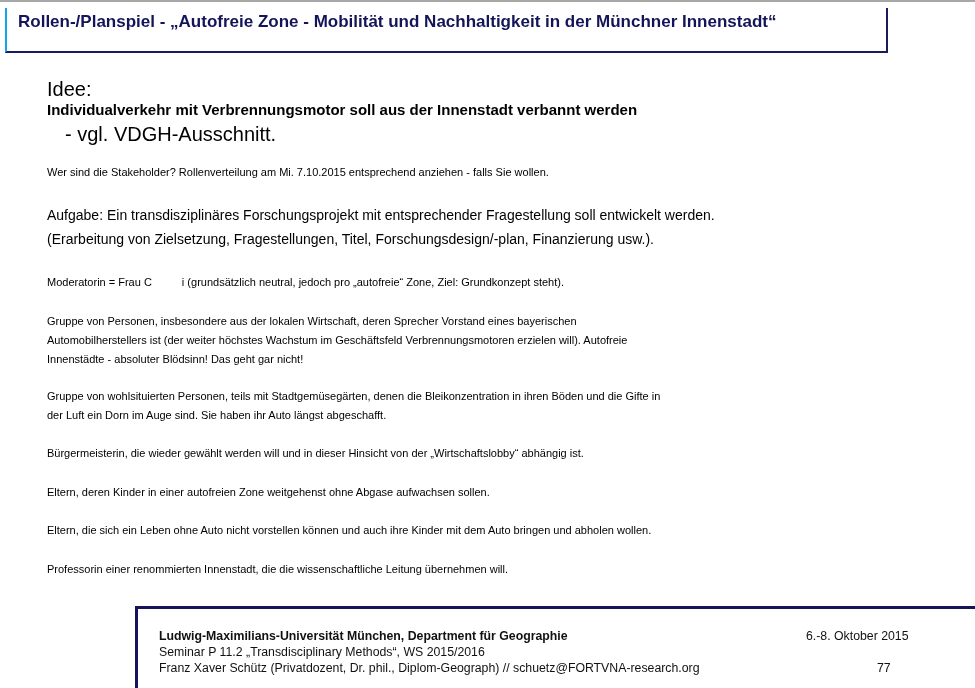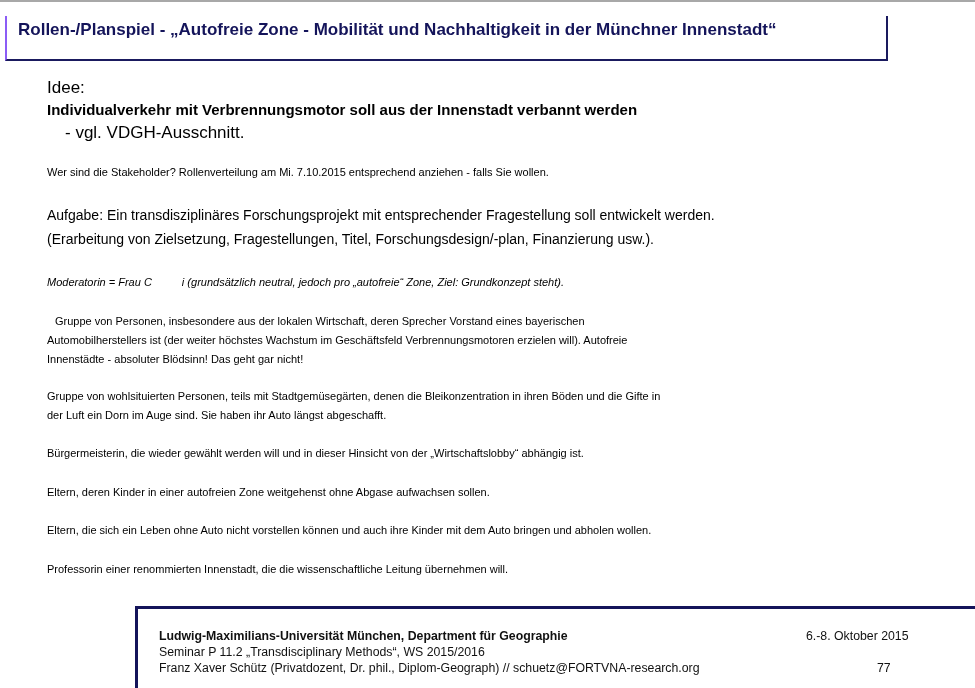--- a/index.html
+++ b/index.html
@@ -16,23 +16,23 @@
       color: #000000;
     }
     .top-rule {
       position: absolute;
       left: 0; top: 0;
       width: 975px; height: 2px;
       background: #a8a8a8;
     }
     .header-box {
       position: absolute;
-      left: 5px; top: 16px;
+      left: 5px; top: 8px;
       width: 879px; height: 43px;
-      border-left: 2px solid #8b5cf6;
+      border-left: 2px solid #0ea5e9;
       border-right: 2px solid #1a1a5e;
       border-bottom: 2px solid #1a1a5e;
       border-top: none;
       box-sizing: content-box;
     }
     .header-title {
       position: absolute;
       left: 11px; top: 4px;
       font-size: 17px;
       font-weight: bold;
@@ -43,21 +43,21 @@
     .content {
       position: absolute;
       left: 47px; top: 0;
       width: 920px;
     }
     .t {
       position: absolute;
       left: 0;
       white-space: nowrap;
     }
-    .big { font-size: 17px; }
+    .big { font-size: 20px; }
     .big-bold { font-size: 15px; font-weight: bold; }
     .med { font-size: 14px; }
     .small { font-size: 11px; }
     .redact {
       display: inline-block;
       width: 30px;
       height: 14px;
       background: #ffffff;
       vertical-align: middle;
     }
@@ -88,26 +88,26 @@
 <div class="content">
   <div class="t big" style="top:78px;">Idee:</div>
   <div class="t big-bold" style="top:101px;">Individualverkehr mit Verbrennungsmotor soll aus der Innenstadt verbannt werden</div>
   <div class="t big" style="top:123px; left:-3px;margin-left:21px;"> - vgl. VDGH-Ausschnitt.</div>
 
   <div class="t small" style="top:166px;">Wer sind die Stakeholder? Rollenverteilung am Mi. 7.10.2015 entsprechend anziehen - falls Sie wollen.</div>
 
   <div class="t med" style="top:207px;">Aufgabe: Ein transdisziplinäres Forschungsprojekt mit entsprechender Fragestellung soll entwickelt werden.</div>
   <div class="t med" style="top:231px;">(Erarbeitung von Zielsetzung, Fragestellungen, Titel, Forschungsdesign/-plan, Finanzierung usw.).</div>
 
-  <div class="t small" style="top:276px;font-style:italic;">
+  <div class="t small" style="top:276px;">
     <span>Moderatorin = Frau C</span><span class="redact"></span><span>i (grundsätzlich neutral, jedoch pro „autofreie“ Zone, Ziel: Grundkonzept steht).</span>
   </div>
 
   <div>
-    <div class="t small" style="top:315px;margin-left:8px;">Gruppe von Personen, insbesondere aus der lokalen Wirtschaft, deren Sprecher Vorstand eines bayerischen</div>
+    <div class="t small" style="top:315px;">Gruppe von Personen, insbesondere aus der lokalen Wirtschaft, deren Sprecher Vorstand eines bayerischen</div>
     <div class="t small" style="top:334px;">Automobilherstellers ist (der weiter höchstes Wachstum im Geschäftsfeld Verbrennungsmotoren erzielen will). Autofreie</div>
     <div class="t small" style="top:353px;">Innenstädte - absoluter Blödsinn! Das geht gar nicht!</div>
   </div>
 
   <div>
     <div class="t small" style="top:390px;">Gruppe von wohlsituierten Personen, teils mit Stadtgemüsegärten, denen die Bleikonzentration in ihren Böden und die Gifte in</div>
     <div class="t small" style="top:409px;">der Luft ein Dorn im Auge sind. Sie haben ihr Auto längst abgeschafft.</div>
   </div>
 
   <div class="t small" style="top:447px;">Bürgermeisterin, die wieder gewählt werden will und in dieser Hinsicht von der „Wirtschaftslobby“ abhängig ist.</div>

